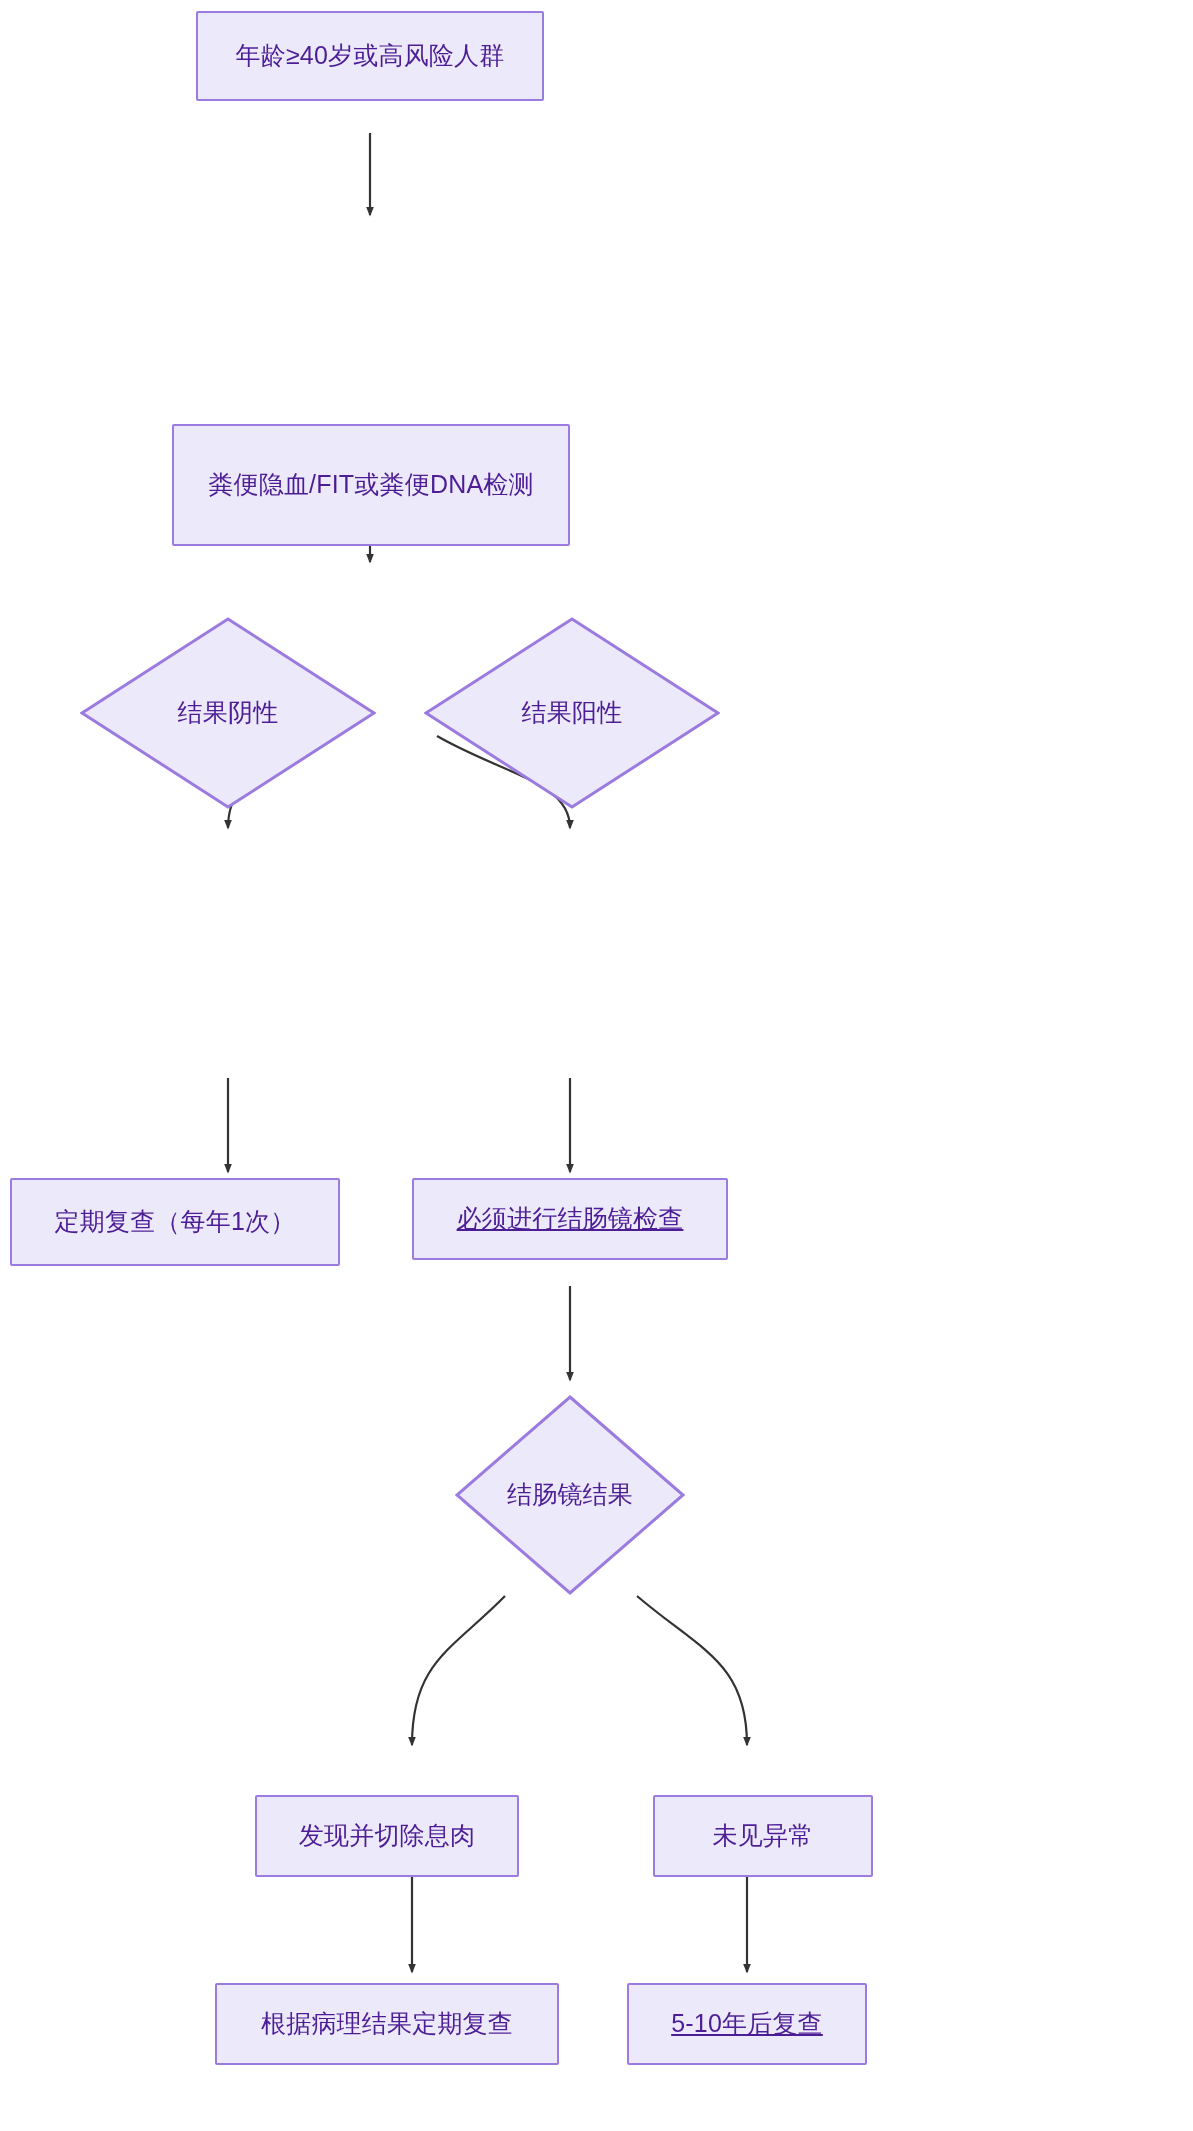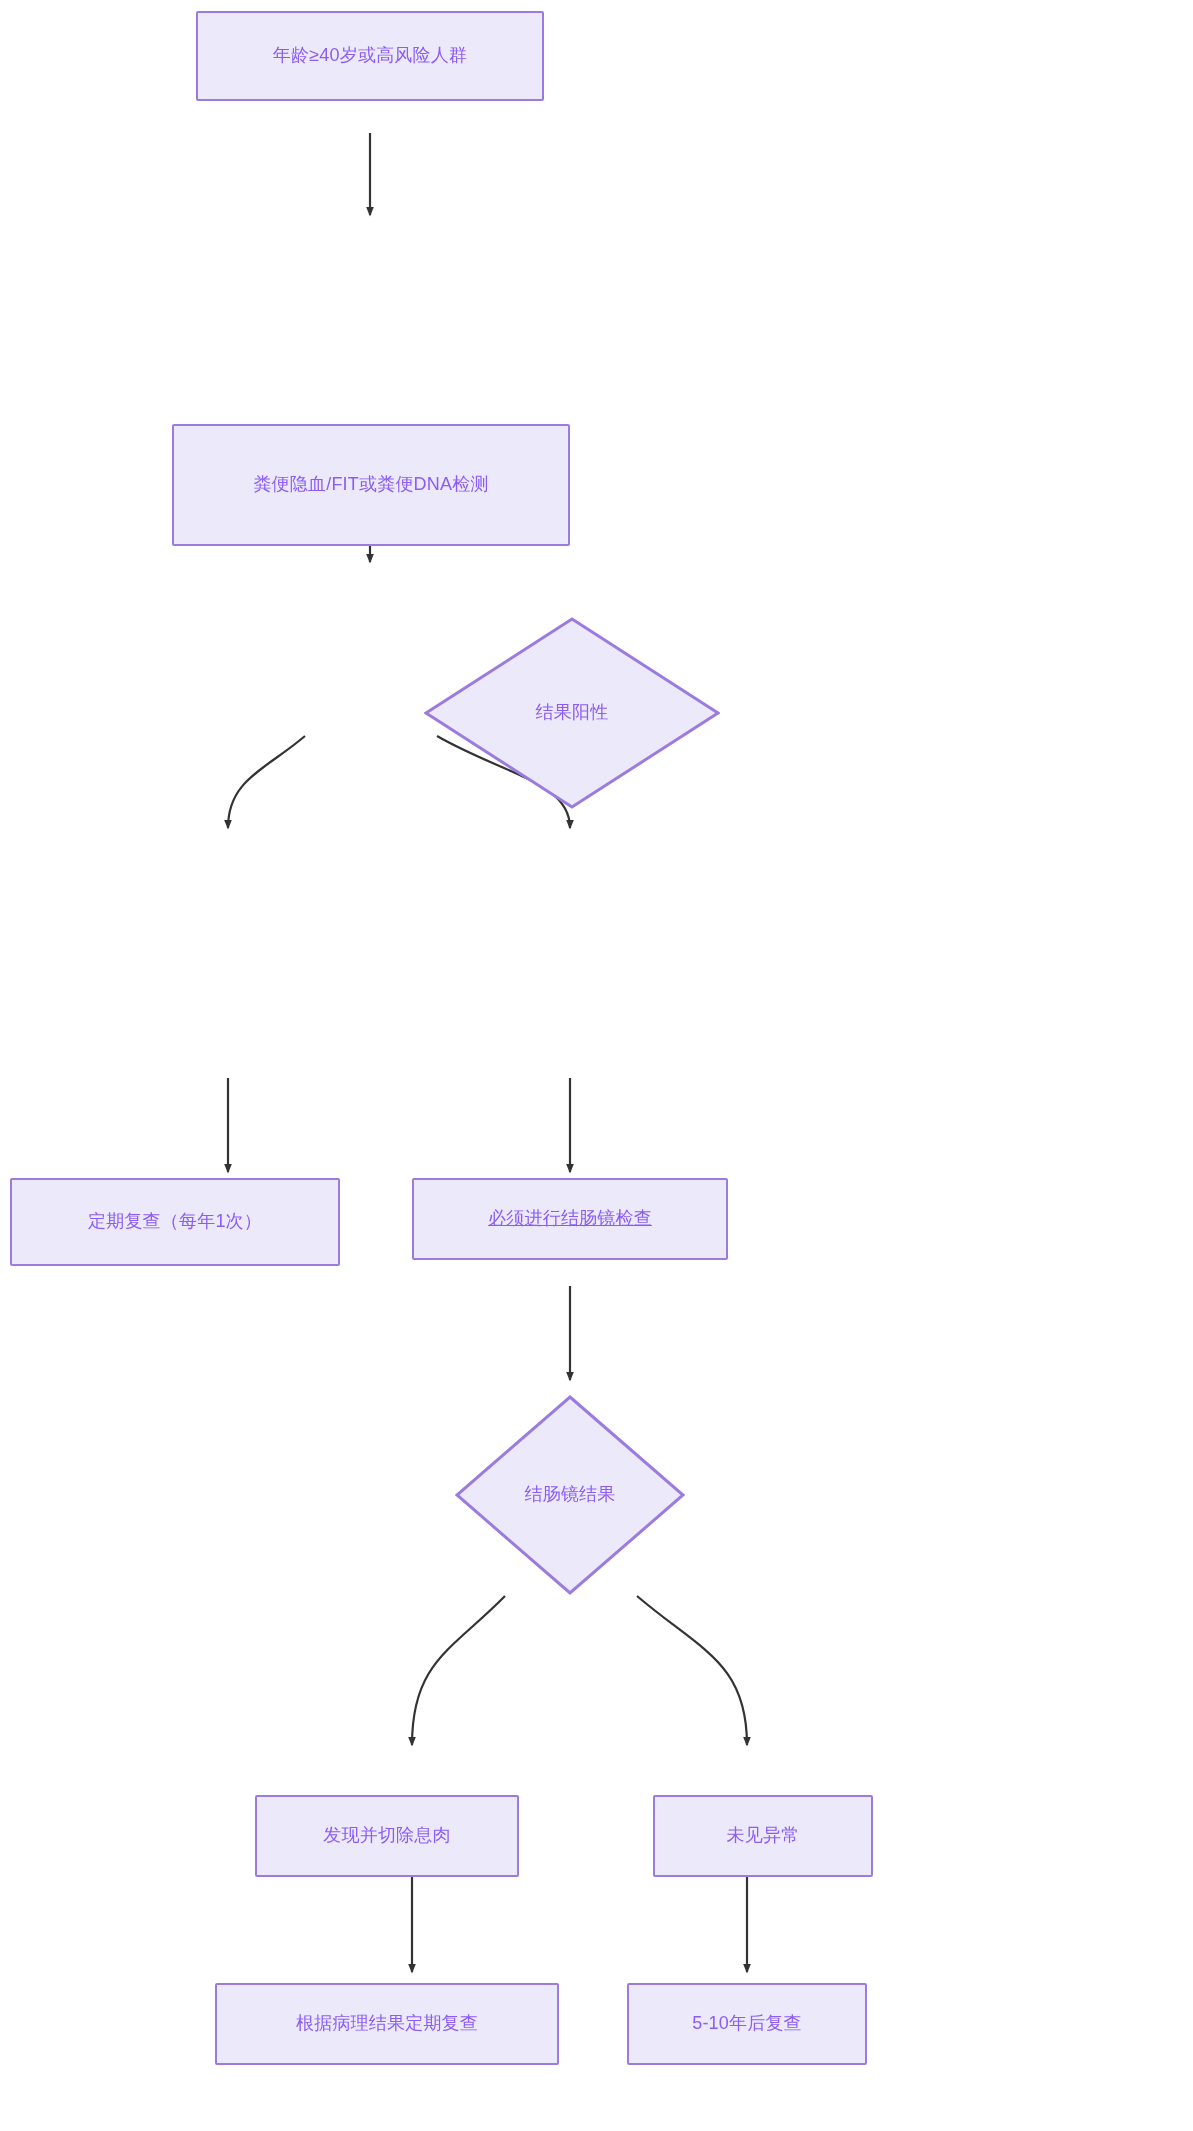--- a/index.html
+++ b/index.html
@@ -25,22 +25,22 @@
     height: 2131px;
     pointer-events: none;
   }
   .node {
     position: absolute;
     box-sizing: border-box;
     display: flex;
     align-items: center;
     justify-content: flex-start;
     text-align: center;
-    color: #8b5cf6;
-    font-size: 18px;
+    color: #4c1d95;
+    font-size: 25px;
     line-height: 1.42;
     letter-spacing: 0.2px;
   }
   .node.rect {
     background: #ECEAFA;
     border: 2.2px solid #9C7BE0;
     border-radius: 2px;
   }
   .node.diamond {
     background: transparent;
@@ -104,20 +104,26 @@
 
   <div class="node rect" style="left:196px; top:11px; width:348px; height:90px;">
     <span class="rect-label">年龄≥40岁或高风险人群</span>
   </div>
 
 
   <div class="node rect" style="left:172px; top:424px; width:398px; height:122px;">
     <span class="rect-label">粪便隐血/FIT或粪便DNA检测</span>
   </div>
 
+  <div class="node diamond" style="left:80px; top:617px; width:296px; height:192px;">
+    <svg class="diamond-shape" viewBox="0 0 296 192" preserveAspectRatio="none">
+      <polygon points="148,2 294,96 148,190 2,96" fill="#ECEAFA" stroke="#9C7BE0" stroke-width="3"></polygon>
+    </svg>
+    <span class="diamond-label">结果阴性</span>
+  </div>
 
   <div class="node diamond" style="left:424px; top:617px; width:296px; height:192px;">
     <svg class="diamond-shape" viewBox="0 0 296 192" preserveAspectRatio="none">
       <polygon points="148,2 294,96 148,190 2,96" fill="#ECEAFA" stroke="#9C7BE0" stroke-width="3"></polygon>
     </svg>
     <span class="diamond-label">结果阳性</span>
   </div>
 
   <div class="node rect" style="left:10px; top:1178px; width:330px; height:88px;">
     <span class="rect-label">定期复查（每年1次）</span>
@@ -139,17 +145,17 @@
   </div>
 
   <div class="node rect" style="left:653px; top:1795px; width:220px; height:82px;">
     <span class="rect-label">未见异常</span>
   </div>
 
   <div class="node rect" style="left:215px; top:1983px; width:344px; height:82px;">
     <span class="rect-label">根据病理结果定期复查</span>
   </div>
 
-  <div class="node rect" style="left:627px; top:1983px; width:240px; height:82px;">
+  <div class="node rect" style="left:627px; top:1983px; width:240px; height:82px;text-decoration:underline;">
     <span class="rect-label">5-10年后复查</span>
   </div>
 
 </div>
 
 </body></html>

